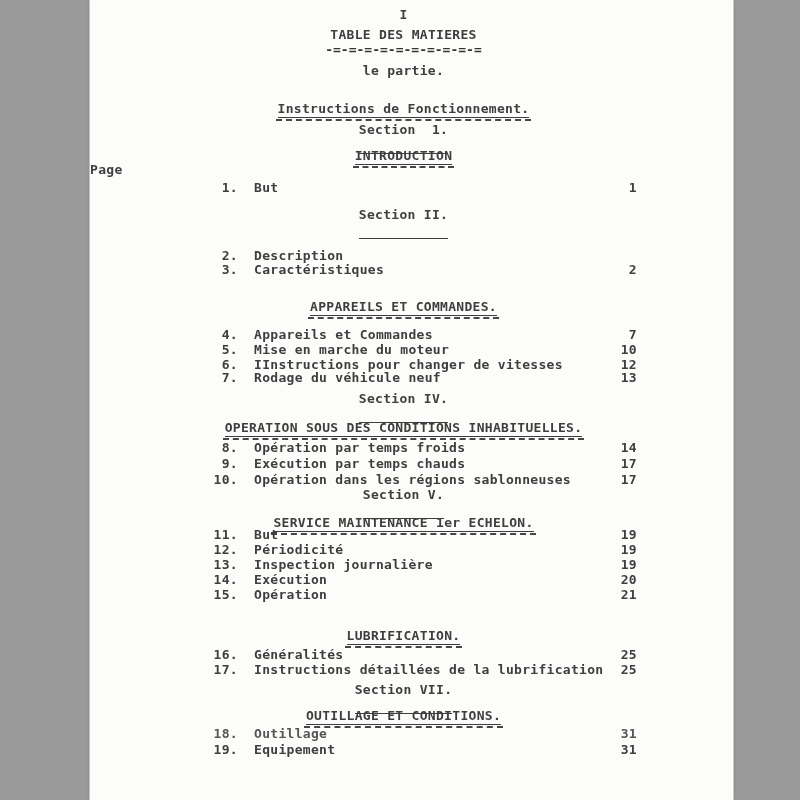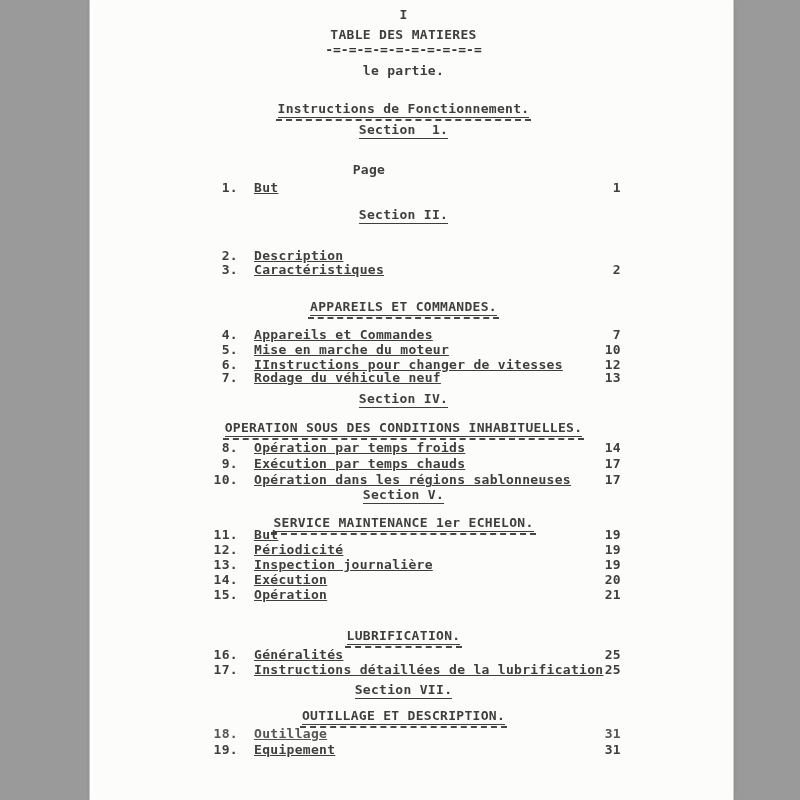--- a/index.html
+++ b/index.html
@@ -10,47 +10,48 @@
     font-size:13px;font-weight:700;color:#3e3e3e;
     letter-spacing:.3px;
   }
   .paper{
     position:absolute;left:90px;top:0;width:643px;height:800px;
     background:#fcfcfa;
     box-shadow:-1px 0 0 #c4c4c4,1px 0 0 #cccccc,0 0 4px rgba(0,0,0,.18);
   }
   .ln{position:absolute;left:0;width:100%;line-height:14px;white-space:pre;}
   .center{text-align:center;transform:translateX(-8px);}
-  .u1{border-bottom:1.5px solid #3e3e3e;padding-bottom:1px;display:inline-block;}
+  .u1{border-bottom:1.5px solid #3e3e3e;padding-bottom:16px;display:inline-block;}
   .u2{position:relative;display:inline-block;border-bottom:1.5px solid #3e3e3e;padding-bottom:1px;margin-top:8px;}
   .u2::after{
     content:"";position:absolute;left:-2px;right:-2px;bottom:-4px;
     border-bottom:2px dashed #464646;
   }
   .dashline{letter-spacing:0;color:#333;}
-  .pagecol{text-align:center;padding-right:85px;box-sizing:border-box;}
-  .row{position:absolute;left:123px;right:112px;line-height:14px;white-space:pre;text-decoration:underline;}
+  .pagecol{text-align:left;padding-right:85px;box-sizing:border-box;}
+  .row{position:absolute;left:123px;right:96px;line-height:14px;white-space:pre;}
   .num{display:inline-block;width:25px;text-align:right;margin-right:16px;}
   .pg{position:absolute;right:0;top:0;}
   .faded{color:#555;}
 </style>
 </head>
 <body>
 
 <div>
   <div class="paper">
 
     <div class="ln center" style="top:8px">I</div>
     <div class="ln center" style="top:28px">TABLE DES MATIERES</div>
     <div class="ln center dashline" style="top:43px">-=-=-=-=-=-=-=-=-=-=</div>
     <div class="ln center" style="top:64px">le partie.</div>
     <div class="ln center" style="top:94px"><span class="u2">Instructions de Fonctionnement.</span></div>
     <div class="ln pagecol" style="top:163px">Page</div>
 
     <div class="ln center" style="top:123px"><span class="u1">Section  1.</span></div>
+    <div class="ln center" style="top:141px"><span class="u2">INTRODUCTION</span></div>
     <div class="row" style="top:181px"><span class="num">1.</span><span>But</span><span class="pg">1</span></div>
 
     <div class="ln center" style="top:208px"><span class="u1">Section II.</span></div>
     <div class="row" style="top:249px"><span class="num">2.</span><span>Description</span><span class="pg"></span></div>
     <div class="row" style="top:263px"><span class="num">3.</span><span>Caractéristiques</span><span class="pg">2</span></div>
 
     <div class="ln center" style="top:292px"><span class="u2">APPAREILS ET COMMANDES.</span></div>
     <div class="row" style="top:328px"><span class="num">4.</span><span>Appareils et Commandes</span><span class="pg">7</span></div>
     <div class="row" style="top:343px"><span class="num">5.</span><span>Mise en marche du moteur</span><span class="pg">10</span></div>
     <div class="row" style="top:358px"><span class="num">6.</span><span>IInstructions pour changer de vitesses</span><span class="pg">12</span></div>
@@ -68,18 +69,18 @@
     <div class="row" style="top:543px"><span class="num">12.</span><span>Périodicité</span><span class="pg">19</span></div>
     <div class="row" style="top:558px"><span class="num">13.</span><span>Inspection journalière</span><span class="pg">19</span></div>
     <div class="row" style="top:573px"><span class="num">14.</span><span>Exécution</span><span class="pg">20</span></div>
     <div class="row" style="top:588px"><span class="num">15.</span><span>Opération</span><span class="pg">21</span></div>
 
     <div class="ln center" style="top:621px"><span class="u2">LUBRIFICATION.</span></div>
     <div class="row" style="top:648px"><span class="num">16.</span><span>Généralités</span><span class="pg">25</span></div>
     <div class="row" style="top:663px"><span class="num">17.</span><span>Instructions détaillées de la lubrification</span><span class="pg">25</span></div>
 
     <div class="ln center" style="top:683px"><span class="u1">Section VII.</span></div>
-    <div class="ln center" style="top:701px"><span class="u2">OUTILLAGE ET DESCRIPTION.</span></div>
+    <div class="ln center" style="top:701px"><span class="u2">OUTILLAGE ET CONDITIONS.</span></div>
     <div class="row faded" style="top:727px"><span class="num">18.</span><span>Outillage</span><span class="pg">31</span></div>
     <div class="row" style="top:743px"><span class="num">19.</span><span>Equipement</span><span class="pg">31</span></div>
 
   </div>
 </div>
 
 </body></html>

